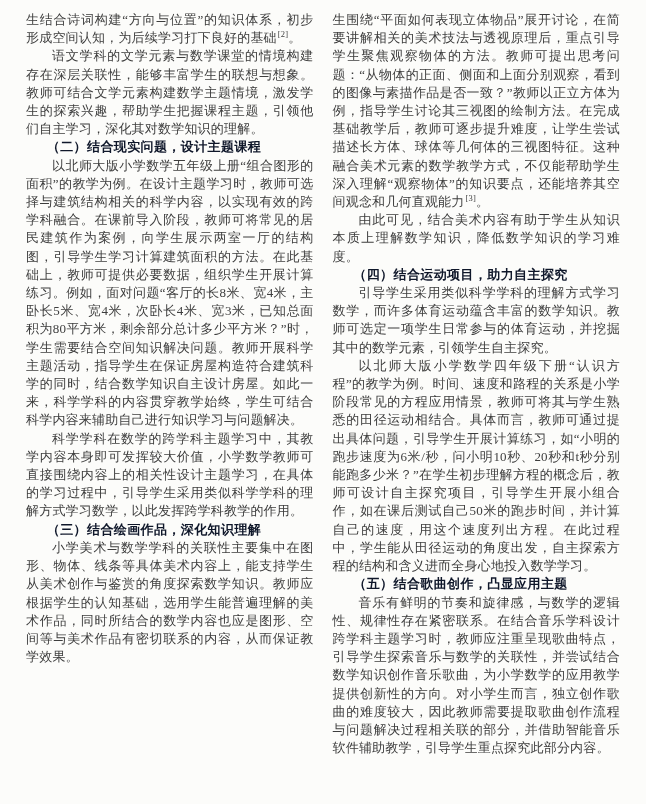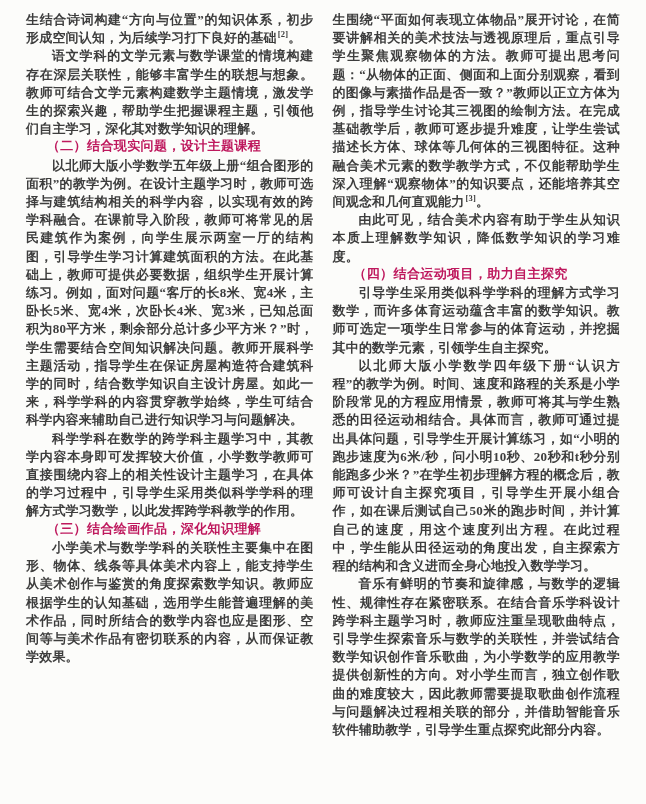--- a/index.html
+++ b/index.html
@@ -27,28 +27,27 @@
     line-height: 18.2px;
     color: #3d3d3d;
     text-align: justify;
     letter-spacing: 0.2px;
   }
   .column p, .column h3 {
     margin: 0;
     padding: 0;
     font-size: 13px;
     line-height: 18.2px;
-    font-weight: bold;
   }
   p.body { text-indent: 2em; }
   p.cont { text-indent: 0; }
   h3.heading {
-    font-family: Liberation Mono, monospace;
+    font-family: Liberation Serif, serif;
     font-weight: bold;
-    color: #be185d;
+    color: #0f172a;
     text-indent: 1.6em;
     letter-spacing: 0.4px;
   }
   sup.cite {
     font-size: 8.5px;
     line-height: 0;
     vertical-align: super;
     margin-left: 1px;
     color: #3d3d3d;
   }
@@ -65,15 +64,16 @@
       <p class="body">科学学科在数学的跨学科主题学习中，其教学内容本身即可发挥较大价值，小学数学教师可直接围绕内容上的相关性设计主题学习，在具体的学习过程中，引导学生采用类似科学学科的理解方式学习数学，以此发挥跨学科教学的作用。</p>
       <h3 class="heading">（三）结合绘画作品，深化知识理解</h3>
       <p class="body">小学美术与数学学科的关联性主要集中在图形、物体、线条等具体美术内容上，能支持学生从美术创作与鉴赏的角度探索数学知识。教师应根据学生的认知基础，选用学生能普遍理解的美术作品，同时所结合的数学内容也应是图形、空间等与美术作品有密切联系的内容，从而保证教学效果。</p>
     </div>
   <div class="column">
       <p class="cont">生围绕“平面如何表现立体物品”展开讨论，在简要讲解相关的美术技法与透视原理后，重点引导学生聚焦观察物体的方法。教师可提出思考问题：“从物体的正面、侧面和上面分别观察，看到的图像与素描作品是否一致？”教师以正立方体为例，指导学生讨论其三视图的绘制方法。在完成基础教学后，教师可逐步提升难度，让学生尝试描述长方体、球体等几何体的三视图特征。这种融合美术元素的数学教学方式，不仅能帮助学生深入理解“观察物体”的知识要点，还能培养其空间观念和几何直观能力<sup class="cite">[3]</sup>。</p>
       <p class="body">由此可见，结合美术内容有助于学生从知识本质上理解数学知识，降低数学知识的学习难度。</p>
       <h3 class="heading">（四）结合运动项目，助力自主探究</h3>
       <p class="body">引导学生采用类似科学学科的理解方式学习数学，而许多体育运动蕴含丰富的数学知识。教师可选定一项学生日常参与的体育运动，并挖掘其中的数学元素，引领学生自主探究。</p>
       <p class="body">以北师大版小学数学四年级下册“认识方程”的教学为例。时间、速度和路程的关系是小学阶段常见的方程应用情景，教师可将其与学生熟悉的田径运动相结合。具体而言，教师可通过提出具体问题，引导学生开展计算练习，如“小明的跑步速度为6米/秒，问小明10秒、20秒和t秒分别能跑多少米？”在学生初步理解方程的概念后，教师可设计自主探究项目，引导学生开展小组合作，如在课后测试自己50米的跑步时间，并计算自己的速度，用这个速度列出方程。在此过程中，学生能从田径运动的角度出发，自主探索方程的结构和含义进而全身心地投入数学学习。</p>
+      <h3 class="heading">（五）结合歌曲创作，凸显应用主题</h3>
       <p class="body">音乐有鲜明的节奏和旋律感，与数学的逻辑性、规律性存在紧密联系。在结合音乐学科设计跨学科主题学习时，教师应注重呈现歌曲特点，引导学生探索音乐与数学的关联性，并尝试结合数学知识创作音乐歌曲，为小学数学的应用教学提供创新性的方向。对小学生而言，独立创作歌曲的难度较大，因此教师需要提取歌曲创作流程与问题解决过程相关联的部分，并借助智能音乐软件辅助教学，引导学生重点探究此部分内容。</p>
     </div>
 </div>
 
 </body></html>

